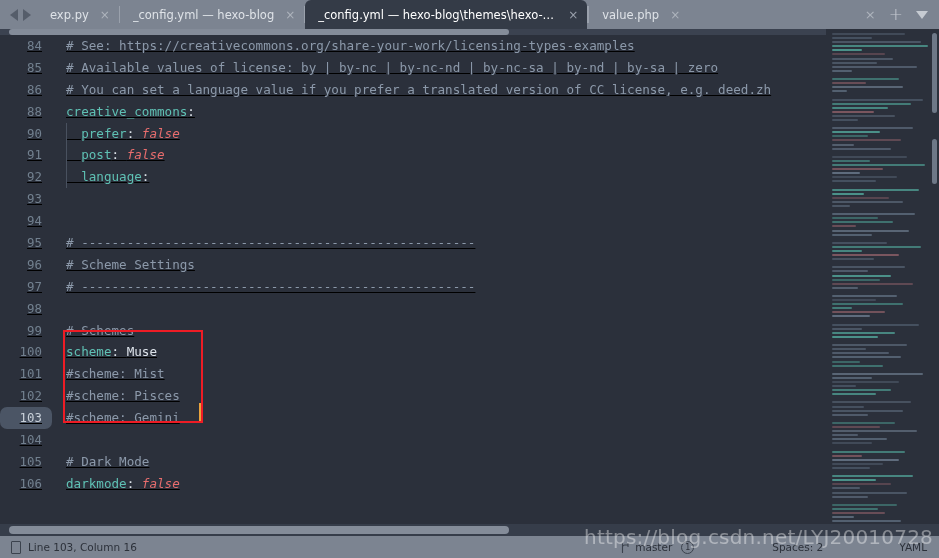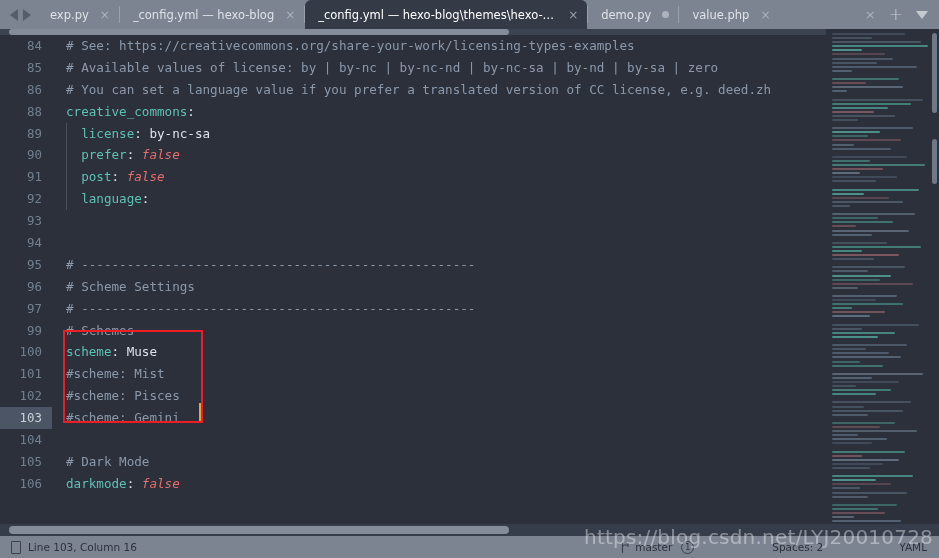--- a/index.html
+++ b/index.html
@@ -150,32 +150,34 @@
     width: 826px;
     font-family: "DejaVu Sans Mono", monospace;
     font-size: 12.6px;
     line-height: 21.9px;
   }
   .line {
     height: 21.9px;
     display: flex;
     position: relative;
     white-space: pre;
+    text-decoration: underline;
   }
   .gutter {
     width: 52px;
     flex: 0 0 52px;
     text-align: right;
     padding-right: 10px;
     box-sizing: border-box;
     color: #72808f;
     font-size: 12.4px;
   }
   .line.current .gutter {
     background: #4a5costume;
+    border-radius: 7px;
   }
   .line.current .gutter {
     background: #4b5565;
     color: #c9d1da;
   }
   .src {
     padding-left: 14px;
     position: relative;
     flex: 1 1 auto;
     overflow: hidden;
@@ -344,24 +346,20 @@
         <div class="tab">
           <span class="tab-label">_config.yml — hexo-blog</span>
           <span class="tab-close">×</span>
         </div>
         <div class="tab-sep"></div>
         <div class="tab active">
           <span class="tab-label">_config.yml — hexo-blog\themes\hexo-theme-next</span>
           <span class="tab-close">×</span>
         </div>
         <div class="tab-sep"></div>
-        <div class="tab">
-          <span class="tab-label">demo.py</span>
-          <span class="tab-dot"></span>
-        </div>
         <div class="tab-sep"></div>
         <div class="tab">
           <span class="tab-label">value.php</span>
           <span class="tab-close">×</span>
         </div>
       </div>
     <div class="tabbar-right">
       <div class="tb-x">×</div>
       <div class="tb-plus">+</div>
       <div class="tb-caret"></div>
@@ -372,29 +370,29 @@
 
     <div class="code-pane">
       <div class="top-scroll">
         <div class="thumb"></div>
       </div>
       <div class="code" id="code-host">
           <div class="line"><div class="gutter">84</div><div class="src"><span class="cmt"># See: https://creativecommons.org/share-your-work/licensing-types-examples</span></div></div>
           <div class="line"><div class="gutter">85</div><div class="src"><span class="cmt"># Available values of license: by | by-nc | by-nc-nd | by-nc-sa | by-nd | by-sa | zero</span></div></div>
           <div class="line"><div class="gutter">86</div><div class="src"><span class="cmt"># You can set a language value if you prefer a translated version of CC license, e.g. deed.zh</span></div></div>
           <div class="line"><div class="gutter">88</div><div class="src"><span class="key">creative_commons</span><span class="val">:</span></div></div>
-          <div class="line"><div class="gutter">89</div><div class="src"><span class="indent-guide"></span><span class="key">  license</span><span class="val">: </span><span class="val">by-nc-sa</span></div></div>
           <div class="line"><div class="gutter">90</div><div class="src"><span class="indent-guide"></span><span class="key">  prefer</span><span class="val">: </span><span class="bool">false</span></div></div>
           <div class="line"><div class="gutter">91</div><div class="src"><span class="indent-guide"></span><span class="key">  post</span><span class="val">: </span><span class="bool">false</span></div></div>
           <div class="line"><div class="gutter">92</div><div class="src"><span class="indent-guide"></span><span class="key">  language</span><span class="val">:</span></div></div>
           <div class="line"><div class="gutter">93</div><div class="src"></div></div>
           <div class="line"><div class="gutter">94</div><div class="src"></div></div>
           <div class="line"><div class="gutter">95</div><div class="src"><span class="cmt"># ----------------------------------------------------</span></div></div>
           <div class="line"><div class="gutter">96</div><div class="src"><span class="cmt"># Scheme Settings</span></div></div>
           <div class="line"><div class="gutter">97</div><div class="src"><span class="cmt"># ----------------------------------------------------</span></div></div>
+          <div class="line"><div class="gutter">98</div><div class="src"></div></div>
           <div class="line"><div class="gutter">99</div><div class="src"><span class="cmt"># Schemes</span></div></div>
           <div class="line"><div class="gutter">100</div><div class="src"><span class="key">scheme</span><span class="val">: </span><span class="val">Muse</span></div></div>
           <div class="line"><div class="gutter">101</div><div class="src"><span class="cmt">#scheme: Mist</span></div></div>
           <div class="line"><div class="gutter">102</div><div class="src"><span class="cmt">#scheme: Pisces</span></div></div>
           <div class="line current"><div class="gutter">103</div><div class="src"><span class="cmt">#scheme: Gemini</span></div></div>
           <div class="line"><div class="gutter">104</div><div class="src"></div></div>
           <div class="line"><div class="gutter">105</div><div class="src"><span class="cmt"># Dark Mode</span></div></div>
           <div class="line"><div class="gutter">106</div><div class="src"><span class="key">darkmode</span><span class="val">: </span><span class="bool">false</span></div></div>
         </div>
       <div class="annot-box"></div>

